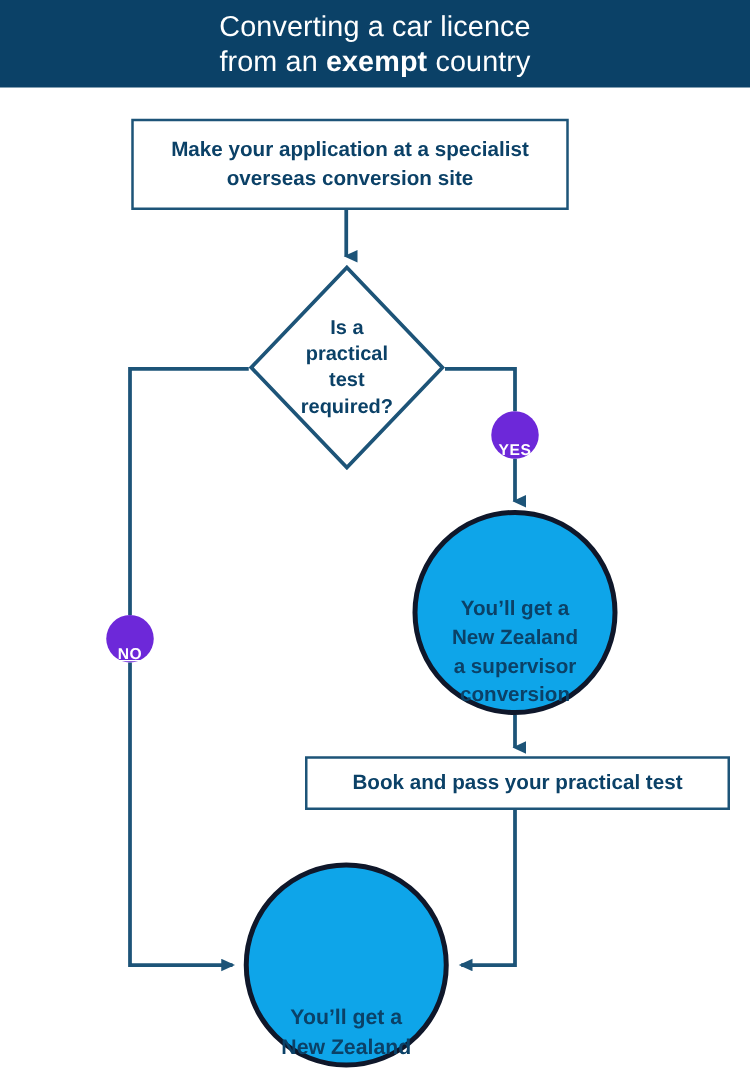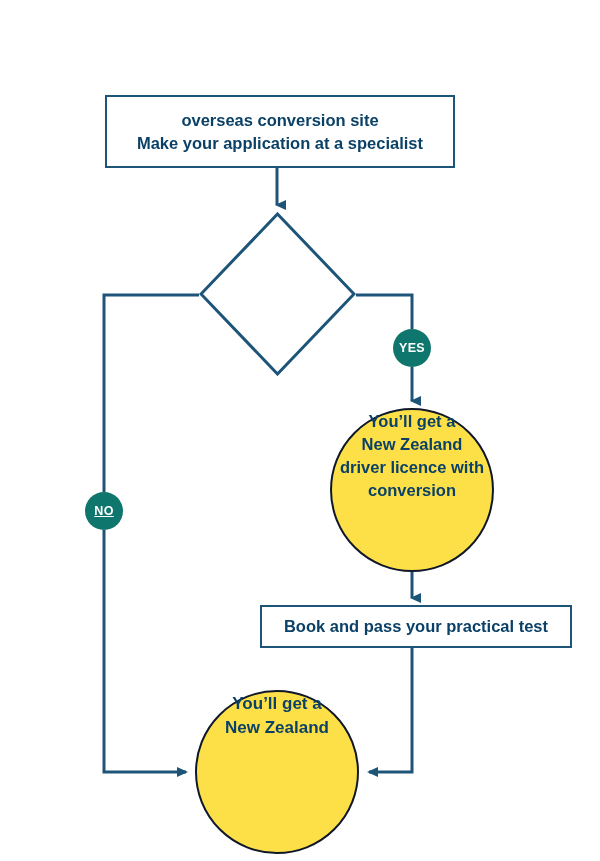--- a/index.html
+++ b/index.html
@@ -73,23 +73,23 @@
     padding: 4px 10px;
   }
 
   #node-application {
     left: 105px;
     top: 95px;
     width: 350px;
     height: 73px;
   }
   #node-booktest {
-    left: 260px;
+    left: 244px;
     top: 605px;
-    width: 312px;
+    width: 340px;
     height: 43px;
   }
 
   .diamond-node {
     position: absolute;
     display: flex;
     align-items: center;
     justify-content: center;
   }
   #node-decision {
@@ -108,25 +108,25 @@
   #node-decision .node-text {
     position: relative;
     z-index: 2;
     line-height: 21px;
     font-size: 16px;
   }
 
   .circle-node {
     position: absolute;
     box-sizing: border-box;
-    border: 2px solid #0f172a;
+    border: 4px solid #0f172a;
     border-radius: 50%;
-    background: #fde047;
-    display: flex;
-    align-items: flex-start;
+    background: #0ea5e9;
+    display: flex;
+    align-items: flex-end;
     justify-content: center;
   }
   #node-supervisor {
     left: 330px;
     top: 408px;
     width: 164px;
     height: 164px;
   }
   #node-supervisor .node-text {
     line-height: 23px;
@@ -142,23 +142,23 @@
     line-height: 24px;
     font-size: 17px;
   }
 
   
   .badge {
     position: absolute;
     width: 38px;
     height: 38px;
     border-radius: 50%;
-    background: #0f766e;
-    display: flex;
-    align-items: center;
+    background: #6d28d9;
+    display: flex;
+    align-items: flex-end;
     justify-content: center;
     color: #ffffff;
     font-weight: 700;
     font-size: 12.5px;
     letter-spacing: 0.4px;
   }
   #badge-yes {
     left: 393px;
     top: 329px;
   }
@@ -166,20 +166,24 @@
     left: 85px;
     top: 492px;
     text-decoration: underline;
   }
 </style>
 </head>
 <body>
 
 <div id="page">
 
+  <div id="header">
+    <div class="title-line">Converting a car licence</div>
+    <div class="title-line"><span>from an </span><b>exempt</b><span> country</span></div>
+  </div>
 
   <svg id="wires" viewBox="0 0 600 861" xmlns="http://www.w3.org/2000/svg">
     <defs>
       <marker id="arrowDown" markerWidth="12" markerHeight="12" refX="5" refY="9" orient="auto" markerUnits="userSpaceOnUse">
         <path d="M0,0 L10,0 L5,11 Z" fill="#1d5478"></path>
       </marker>
       <marker id="arrowRight" markerWidth="12" markerHeight="12" refX="9" refY="5" orient="auto" markerUnits="userSpaceOnUse">
         <path d="M0,0 L11,5 L0,10 Z" fill="#1d5478"></path>
       </marker>
       <marker id="arrowLeft" markerWidth="12" markerHeight="12" refX="9" refY="5" orient="auto" markerUnits="userSpaceOnUse">
@@ -196,44 +200,50 @@
     <path d="M412,572 L412,598" stroke="#1d5478" stroke-width="3" fill="none" marker-end="url(#arrowDown)"></path>
 
     <path d="M412,648 L412,772 L369,772" stroke="#1d5478" stroke-width="3" fill="none" marker-end="url(#arrowLeft)"></path>
 
     <path d="M199,295 L104,295 L104,492" stroke="#1d5478" stroke-width="3" fill="none"></path>
     <path d="M104,530 L104,772 L186,772" stroke="#1d5478" stroke-width="3" fill="none" marker-end="url(#arrowRight)"></path>
   </svg>
 
   <div class="rect-node" id="node-application">
     <div class="node-text">
+      <div>Make your application at a specialist</div>
       <div>overseas conversion site</div>
-      <div>Make your application at a specialist</div>
     </div>
   </div>
 
   <div class="diamond-node" id="node-decision">
     <svg class="diamond-shape" viewBox="0 0 157 164" xmlns="http://www.w3.org/2000/svg" preserveAspectRatio="none">
       <polygon points="78.5,2 155,82 78.5,162 2,82" fill="#ffffff" stroke="#1d5478" stroke-width="3"></polygon>
     </svg>
+    <div class="node-text">
+      <div>Is a</div>
+      <div>practical</div>
+      <div>test</div>
+      <div>required?</div>
+    </div>
   </div>
 
   <div class="badge" id="badge-yes">
     <span>YES</span>
   </div>
 
   <div class="badge" id="badge-no">
     <span>NO</span>
   </div>
 
   <div class="circle-node" id="node-supervisor">
     <div class="node-text">
       <div>You’ll get a</div>
       <div>New Zealand</div>
-      <div>driver licence with</div>
+      <div>a supervisor</div>
       <div>conversion</div>
     </div>
   </div>
 
   <div class="rect-node" id="node-booktest">
     <div class="node-text">
       <div>Book and pass your practical test</div>
     </div>
   </div>
 

